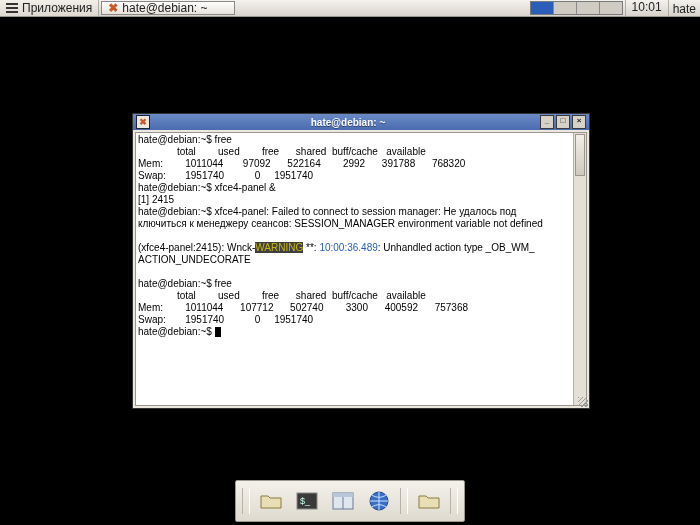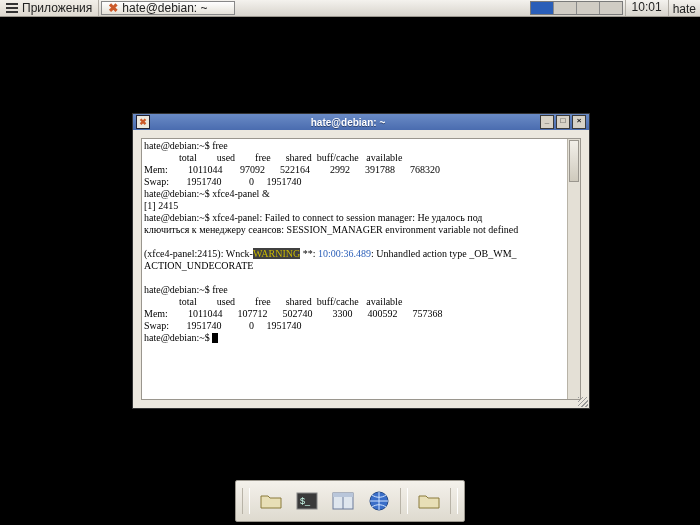--- a/index.html
+++ b/index.html
@@ -21,21 +21,21 @@
   .dock-sep{width:6px;height:26px;border-left:1px solid #b8b3a7;border-right:1px solid #fff}
   .dock-btn{width:28px;height:28px;display:flex;align-items:center;justify-content:center;border:1px solid transparent;border-radius:2px}
   
   .window{position:absolute;left:132px;top:113px;width:456px;height:294px;background:#ece8df;border:1px solid #333;box-shadow:2px 2px 4px rgba(0,0,0,.4);display:flex;flex-direction:column}
   .titlebar{height:16px;background:linear-gradient(#6a8bc6,#4a6caf);display:flex;align-items:center;padding:0 3px;color:#fff;font-size:10px;font-weight:bold}
   .titlebar .tb-icon{width:12px;height:12px;background:#ece8df;border:1px solid #223;margin-right:6px;display:flex;align-items:center;justify-content:center}
   .tb-icon .x{color:#cc5a2a;font-size:9px;line-height:1}
   .titlebar .title{flex:1;text-align:center;text-shadow:0 1px 0 #2f4572}
   .win-btns{display:flex;gap:2px}
   .win-btn{width:12px;height:12px;background:#d7d2c7;border:1px solid #3a3a3a;font-size:8px;line-height:10px;text-align:center;color:#222}
-  .term-body{flex:1;background:#fff;margin:8px;border:1px solid #9a968e;font-family:Liberation Serif, serif;font-size:10px;line-height:12px;color:#000;padding:1px 2px;overflow:hidden;position:relative;white-space:pre}
+  .term-body{flex:1;background:#fff;margin:2px;border:1px solid #9a968e;font-family:Liberation Sans, sans-serif;font-size:10px;line-height:12px;color:#000;padding:1px 2px;overflow:hidden;position:relative;white-space:pre}
   .term-body .warn{color:#c8b800;background:#404040}
   .term-body .ts{color:#2a5eb8}
   .cursor{display:inline-block;width:6px;height:10px;background:#000;vertical-align:text-bottom}
   .scrollbar{position:absolute;right:0;top:0;bottom:0;width:12px;background:#e4e0d6;border-left:1px solid #b8b3a7}
   .scrollbar .thumb{position:absolute;left:1px;right:1px;top:1px;height:40px;background:linear-gradient(#f2efe9,#cfcabd);border:1px solid #9a968e}
   .resize-grip{position:absolute;right:1px;bottom:1px;width:10px;height:10px;background:repeating-linear-gradient(135deg,#999 0 1px,transparent 1px 3px)}
   
   svg{display:block}
 </style>
 </head>

